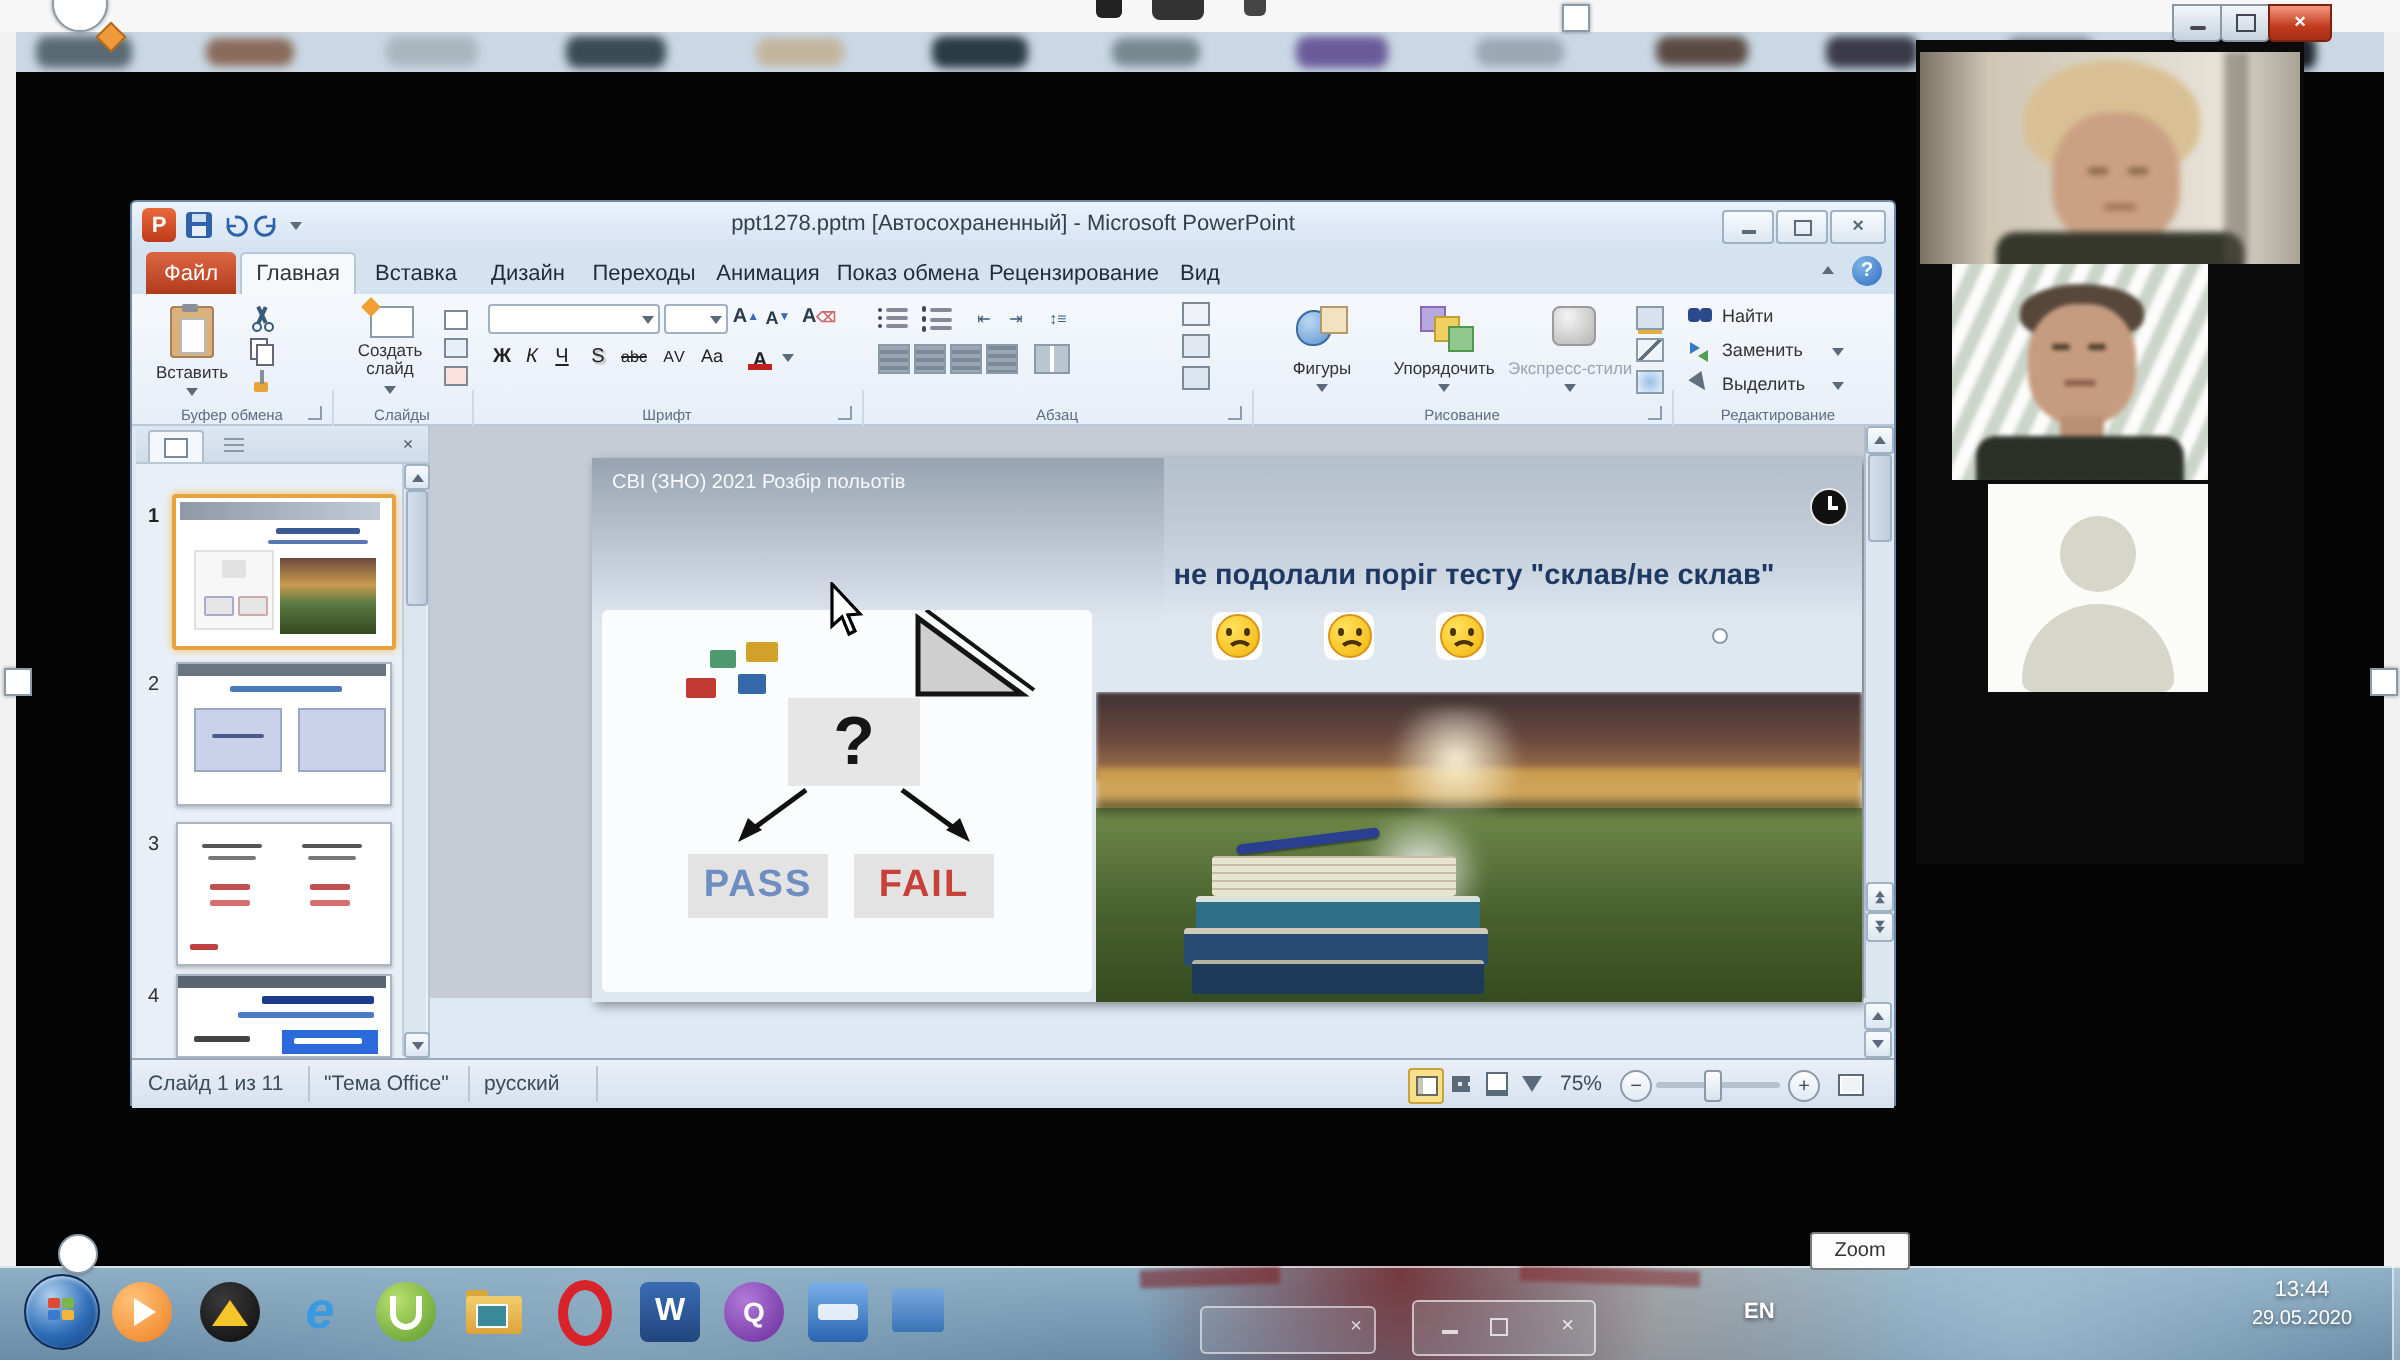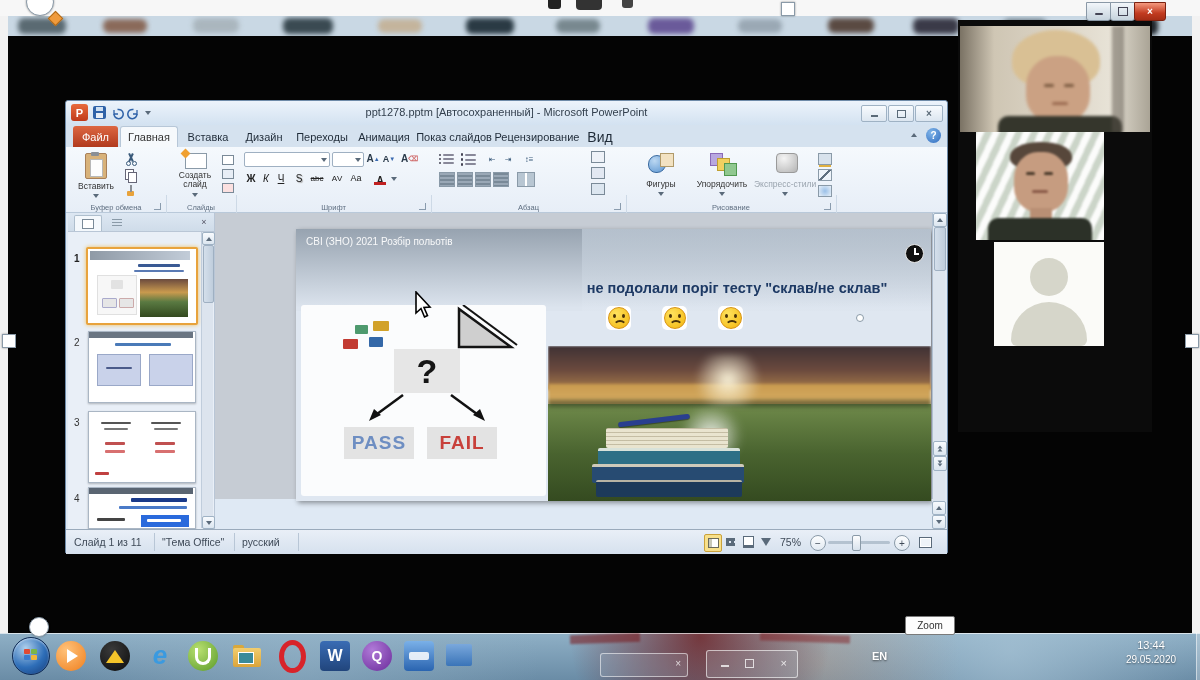--- a/index.html
+++ b/index.html
@@ -111,23 +111,23 @@
         </div>
     </div>
 
     <div class="a" style="left:0;top:24px;width:881px;height:22px;background:#d5e2ef;">
       <div class="a fx" style="left:7px;top:1px;width:45px;height:21px;background:linear-gradient(#dd6742,#b13a1e);color:#fff;font-size:11px;border-radius:3px 3px 0 0;">Файл</div>
       <div class="a fx" style="left:54px;top:1px;width:58px;height:21px;background:#f6f9fc;border:1px solid #b7c7d8;border-bottom:none;border-radius:3px 3px 0 0;font-size:11px;color:#333;box-sizing:border-box;">Главная</div>
       <div class="a fx" style="left:114px;top:1px;width:56px;height:21px;font-size:11px;color:#1f2b38;">Вставка</div>
       <div class="a fx" style="left:172px;top:1px;width:52px;height:21px;font-size:11px;color:#1f2b38;">Дизайн</div>
       <div class="a fx" style="left:226px;top:1px;width:60px;height:21px;font-size:11px;color:#1f2b38;">Переходы</div>
       <div class="a fx" style="left:288px;top:1px;width:60px;height:21px;font-size:11px;color:#1f2b38;">Анимация</div>
-      <div class="a fx" style="left:350px;top:1px;width:76px;height:21px;font-size:11px;color:#1f2b38;">Показ слайдов</div>
+      <div class="a fx" style="left:350px;top:1px;width:76px;height:21px;font-size:11px;color:#1f2b38;">Показ обмена</div>
       <div class="a fx" style="left:428px;top:1px;width:86px;height:21px;font-size:11px;color:#1f2b38;">Рецензирование</div>
-      <div class="a fx" style="left:516px;top:1px;width:36px;height:21px;font-size:14px;color:#1f2b38;">Вид</div>
+      <div class="a fx" style="left:516px;top:1px;width:36px;height:21px;font-size:11px;color:#1f2b38;">Вид</div>
       <div class="a tri-u" style="left:845px;top:8px;"></div>
       <div class="a fx" style="left:860px;top:3px;width:15px;height:15px;border-radius:50%;background:radial-gradient(circle at 35% 30%,#7fb4e8,#2f6cc0);color:#fff;font-size:10px;font-weight:bold;">
         <span>?</span>
       </div>
     </div>
 
     <div class="a" style="left:0;top:46px;width:881px;height:66px;background:linear-gradient(#f5f9fd,#e7eef7);border-bottom:1px solid #b9c9da;box-sizing:border-box;">
       <div class="gsep" style="left:100px;"></div>
       <div class="gsep" style="left:170px;"></div>
       <div class="gsep" style="left:365px;"></div>
@@ -268,20 +268,43 @@
         </div>
         <div class="a" style="left:192px;top:6px;width:12px;height:10px;background:#d8e2ec;border:1px solid #8a9aa8;">
             <div style="position:absolute;left:0;bottom:-3px;width:12px;height:2px;background:#e0b040;"></div>
           </div>
         <div class="a" style="left:192px;top:22px;width:12px;height:10px;border:1px solid #8a9aa8;background:linear-gradient(135deg,transparent 45%,#607080 45%,#607080 55%,transparent 55%);"></div>
         <div class="a" style="left:192px;top:38px;width:12px;height:10px;border:1px solid #8a9aa8;background:radial-gradient(circle,#9ac0e8,#e8f0f8);"></div>
         <div class="grplabel">Рисование</div>
         <div class="launcher" style="left:198px;bottom:3px;"></div>
       </div>
 
+      <div class="a" style="left:770px;top:0;width:106px;height:66px;">
+        <div class="a" style="left:8px;top:5px;width:92px;height:14px;">
+          <div style="position:absolute;left:0;top:2px;width:12px;height:8px;">
+            <div style="position:absolute;left:0;top:0;width:6px;height:7px;background:#2a4a8a;border-radius:2px;"></div>
+            <div style="position:absolute;left:6px;top:0;width:6px;height:7px;background:#2a4a8a;border-radius:2px;"></div>
+          </div>
+          <span class="a nw" style="left:17px;top:1px;font-size:9px;color:#333;">Найти</span>
+        </div>
+        <div class="a" style="left:8px;top:22px;width:92px;height:14px;">
+          <div style="position:absolute;left:1px;top:2px;width:10px;height:8px;">
+            <div style="position:absolute;left:0;top:0;width:0;height:0;border-top:3px solid transparent;border-bottom:3px solid transparent;border-left:5px solid #3a7ac0;"></div>
+            <div style="position:absolute;left:4px;top:4px;width:0;height:0;border-top:3px solid transparent;border-bottom:3px solid transparent;border-right:5px solid #50a050;"></div>
+          </div>
+          <span class="a nw" style="left:17px;top:1px;font-size:9px;color:#333;">Заменить</span>
+          <div class="a tri-d" style="left:72px;top:5px;"></div>
+        </div>
+        <div class="a" style="left:8px;top:39px;width:92px;height:14px;">
+          <div style="position:absolute;left:2px;top:1px;width:0;height:0;border-left:4px solid transparent;border-right:4px solid transparent;border-top:9px solid #607080;transform:rotate(-35deg);"></div>
+          <span class="a nw" style="left:17px;top:1px;font-size:9px;color:#333;">Выделить</span>
+          <div class="a tri-d" style="left:72px;top:5px;"></div>
+        </div>
+        <div class="grplabel">Редактирование</div>
+      </div>
     </div>
 
     <div class="a" style="left:147px;top:112px;width:719px;height:286px;background:#c6ccd4;"></div>
 
     <div class="a" style="left:2px;top:112px;width:147px;height:316px;background:#e9eff7;border-right:1px solid #b9c6d6;box-sizing:border-box;">
       <div class="a" style="left:0;top:0;width:146px;height:18px;background:linear-gradient(#dde7f2,#cfdce9);border-bottom:1px solid #b9c6d6;">
         <div class="a fx" style="left:6px;top:2px;width:26px;height:15px;background:#f4f8fc;border:1px solid #aebecd;border-bottom:none;border-radius:2px 2px 0 0;">
           <div style="width:10px;height:8px;border:1px solid #7a8a98;background:#fff;"></div>
         </div>
         <div class="a fx" style="left:36px;top:2px;width:26px;height:15px;">

